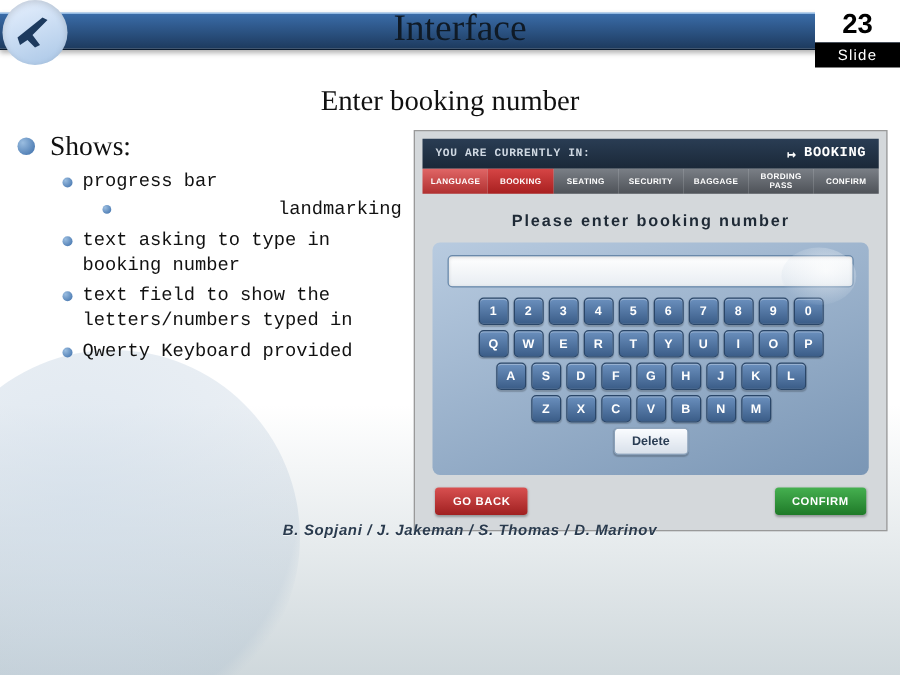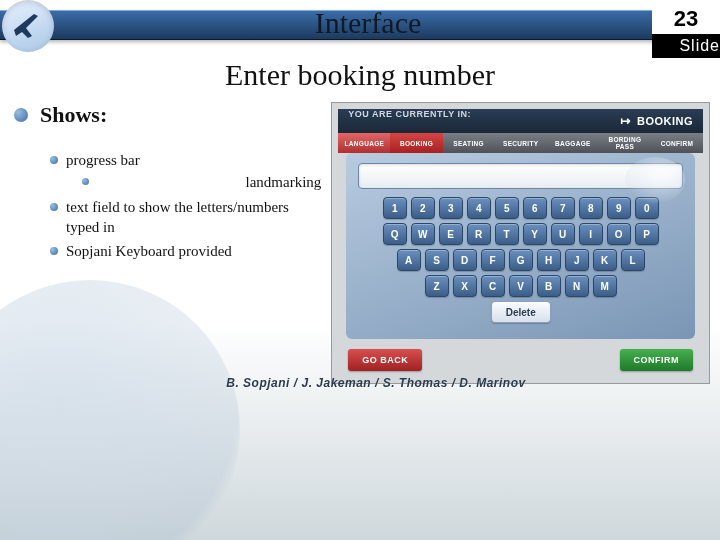--- a/index.html
+++ b/index.html
@@ -14,43 +14,43 @@
     border-top: 1px solid #7faee0; border-bottom: 1px solid #0a1a2e;
     box-shadow: 0 2px 4px rgba(0,0,0,.3); }
   .logo { position: absolute; left: 2px; top: 0; width: 52px; height: 52px; border-radius: 50%;
     background: linear-gradient(160deg, #e9f2ff 0%, #a9c6e6 100%);
     box-shadow: inset 0 2px 6px rgba(0,0,0,.15); display:flex; align-items:center; justify-content:center; }
   .logo svg { width: 40px; height: 40px; }
   .title { position: absolute; left: 16px; right: 0; top: 6px; text-align: center;
     font-family: Georgia, 'Times New Roman', serif; font-size: 30px; color: #0f1a26; }
   .pagecol { position: absolute; right: 0; top: 0; width: 68px; }
   .pagenum { background: #fff; text-align: center; font-weight: bold; font-size: 22px; padding: 6px 0 2px; }
-  .slide-label { background: #000; color: #fff; text-align: right; font-size: 16px; padding: 3px 0; letter-spacing: 1px; }
-  
-  .subtitle { text-align: center; font-family: Georgia, serif; font-size: 30px; margin-top: 6px; color: #111; }
+  .slide-label { background: #000; color: #fff; text-align: center; font-size: 12px; padding: 3px 0; letter-spacing: 1px; }
+  
+  .subtitle { text-align: center; font-family: Georgia, serif; font-size: 23px; margin-top: 16px; color: #111; }
   
   .content { display: flex; margin-top: 10px; padding: 0 10px 0 16px; gap: 10px; }
   .left { flex: 0 0 44%; position: relative; }
   .bullet-lg { position: absolute; left: -2px; top: 6px; width: 14px; height: 14px; border-radius: 50%;
     background: radial-gradient(circle at 30% 30%, #9abde0, #3a6ca8); }
-  .shows { margin-left: 24px; font-family: Georgia, serif; font-size: 22px; color: #111; font-weight: bold; }
-  ul.items { list-style: none; margin-left: 34px; margin-top: 22px; font-family: Liberation Serif, serif; font-size: 15px; color: #111; }
+  .shows { margin-left: 24px; font-family: Georgia, serif; font-size: 22px; color: #111; }
+  ul.items { list-style: none; margin-left: 34px; margin-top: 6px; font-family: Liberation Mono, monospace; font-size: 15px; color: #111; }
   ul.items > li { position: relative; padding-left: 16px; margin-bottom: 4px; line-height: 1.35; }
   ul.items > li::before { content: ""; position: absolute; left: 0; top: 6px; width: 8px; height: 8px; border-radius: 50%;
     background: radial-gradient(circle at 30% 30%, #9abde0, #3a6ca8); }
   ul.sub { list-style: none; margin-left: 16px; margin-top: 2px; }
   ul.sub > li { position: relative; padding-left: 14px; font-size: 15px; text-align: right; }
   ul.sub > li::before { content: ""; position: absolute; left: 0; top: 6px; width: 7px; height: 7px; border-radius: 50%;
     background: radial-gradient(circle at 30% 30%, #9abde0, #3a6ca8); }
   
   .right { flex: 1; }
   .kiosk { width: 100%; background: #d4d8db; border: 1px solid #999; padding: 6px 6px 12px; }
   .topbar { background: linear-gradient(180deg, #2a3d54 0%, #1a2838 100%); color: #cfd8e2;
-    height: 24px; display:flex; justify-content:space-between; padding: 0 10px;
-    font-family: Liberation Sans, sans-serif; font-size: 9px; font-weight: bold; letter-spacing: .5px; gap: 32px; }
+    height: 24px; display:flex; align-items:center; justify-content:space-between; padding: 0 10px;
+    font-family: Liberation Mono, monospace; font-size: 9px; font-weight: bold; letter-spacing: .5px; gap: 32px; }
   .topbar .booking { color: #fff; font-size: 11px; font-weight: bold; display:flex; align-items:center; gap:6px; }
   .topbar .arrow { font-size: 12px; }
   
   .tabs { display: flex; height: 20px; }
   .tab { flex: 1; font-size: 6.5px; font-weight: bold; color: #fff; display:flex; align-items:center; justify-content:center;
     letter-spacing: .3px; text-align:center; }
   .tab.lang { background: linear-gradient(180deg,#e06666,#b03030); }
   .tab.book { background: linear-gradient(180deg,#d64545,#a82020); }
   .tab.grey { background: linear-gradient(180deg,#7a7f86,#4e5258); }
   
@@ -116,22 +116,23 @@
     <div class="left">
       <div class="bullet-lg"></div>
       <div class="shows">Shows:</div>
       <ul class="items">
         <li>
           <span>progress bar</span>
           <ul class="sub">
             <li>landmarking</li>
           </ul>
         </li>
+        <li>text asking to type in booking number</li>
         <li>text field to show the letters/numbers typed in</li>
-        <li>Sopjani Keyboard provided</li>
+        <li>Qwerty Keyboard provided</li>
       </ul>
     </div>
 
     <div class="right">
       <div class="kiosk">
         <div class="topbar">
           <span>YOU ARE CURRENTLY IN:</span>
           <span class="booking">
             <span class="arrow">↦</span>
             <span>BOOKING</span>
@@ -139,20 +140,21 @@
         </div>
         <div class="tabs">
           <div class="tab lang">LANGUAGE</div>
           <div class="tab book">BOOKING</div>
           <div class="tab grey">SEATING</div>
           <div class="tab grey">SECURITY</div>
           <div class="tab grey">BAGGAGE</div>
           <div class="tab grey">BORDING PASS</div>
           <div class="tab grey">CONFIRM</div>
         </div>
+        <div class="prompt">Please enter booking number</div>
         <div class="panel">
           <div class="inputbox"></div>
           <div id="keyboard">
               <div class="krow">
                 <div class="key">1</div>
                 <div class="key">2</div>
                 <div class="key">3</div>
                 <div class="key">4</div>
                 <div class="key">5</div>
                 <div class="key">6</div>

